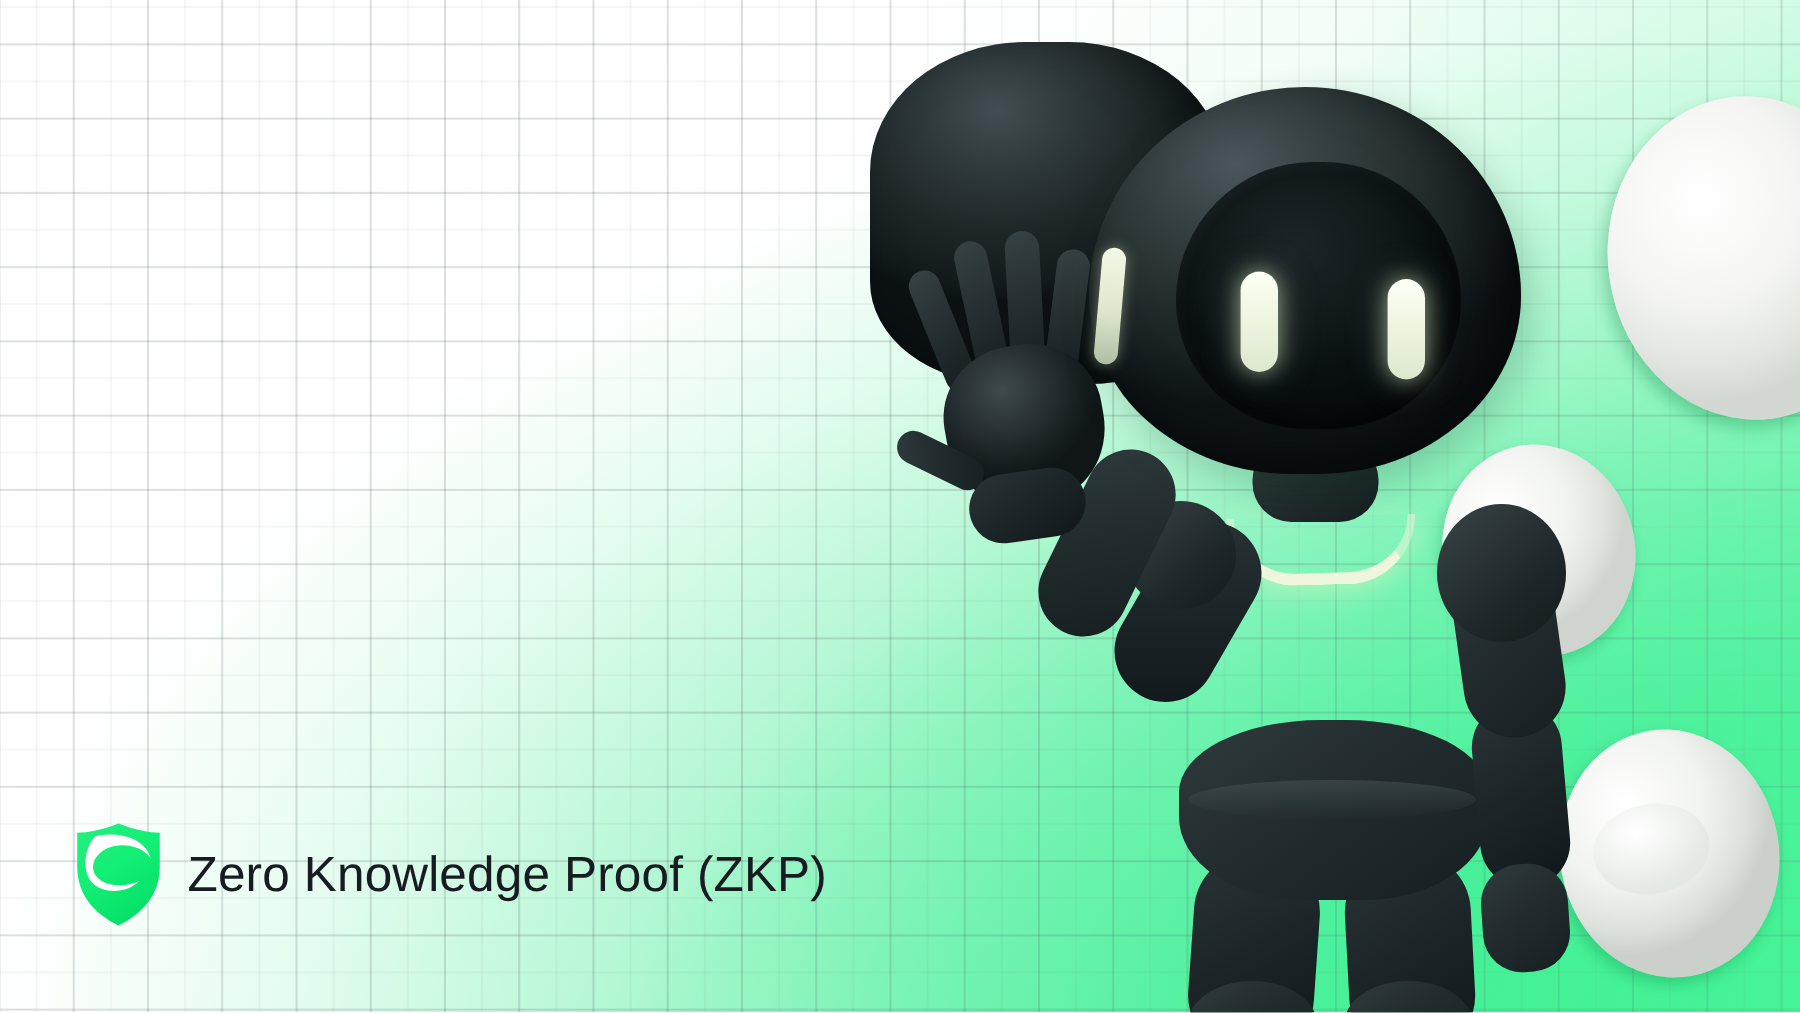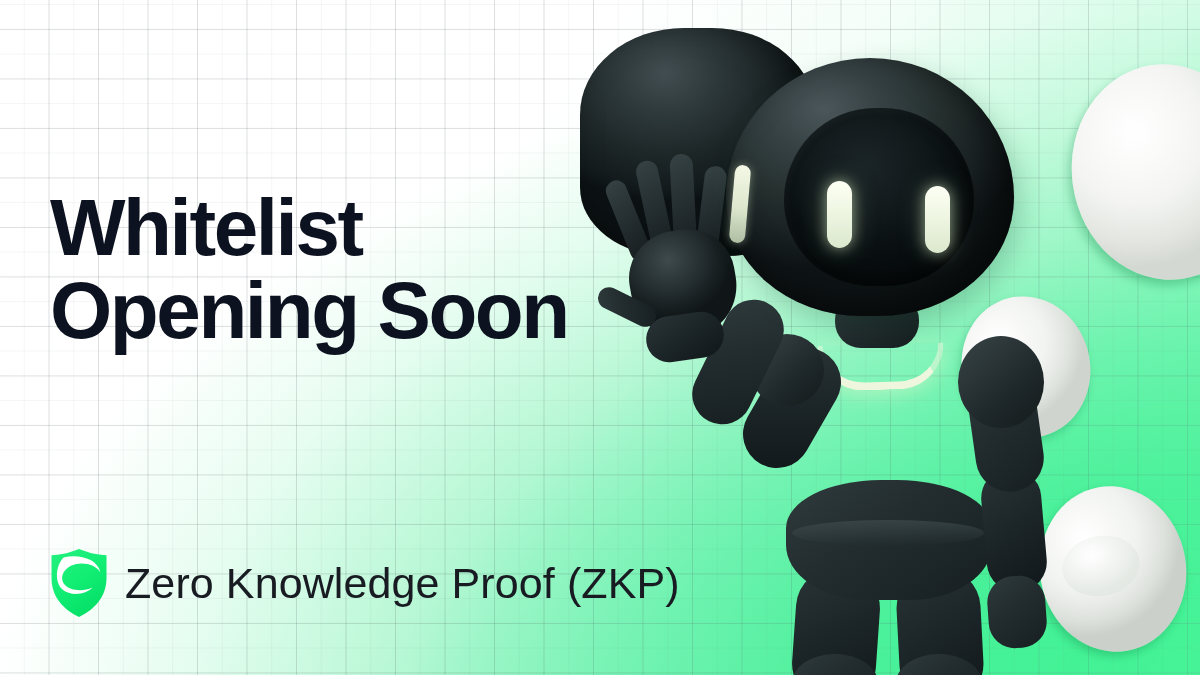--- a/index.html
+++ b/index.html
@@ -208,21 +208,21 @@
     white-space:pre-line;
   }
 
   
   .footer {
     position:absolute; left:50px; top:548px;
     display:flex; align-items:center; gap:17px;
   }
   .logo-mark { width:58px; height:70px; flex:0 0 auto; display:block; }
   .footer-label {
-    font-size:43px; font-weight:normal;
+    font-size:33px; font-weight:normal;
     letter-spacing:0.1px;
     color:#181C22;
     white-space:nowrap;
   }
 </style>
 </head>
 <body>
 
 <div class="banner">
 
@@ -268,22 +268,20 @@
     <div class="rb dk2 thumb"></div>
     <div class="rb dk3 wrist"></div>
 
     <div class="rb head"></div>
     <div class="face"></div>
     <div class="eye eye-l"></div>
     <div class="eye eye-r"></div>
     <div class="ear"></div>
   </div>
 
-  <div class="headline">Whitelist
-Opening Soon</div>
 
   <div class="footer">
     <svg class="logo-mark" viewBox="0 0 58 70">
       <defs>
         <linearGradient id="shieldGrad" x1="0" y1="0" x2="0.55" y2="1">
           <stop offset="0%" stop-color="#24F07F"></stop>
           <stop offset="55%" stop-color="#12EE74"></stop>
           <stop offset="100%" stop-color="#05E068"></stop>
         </linearGradient>
       </defs>

